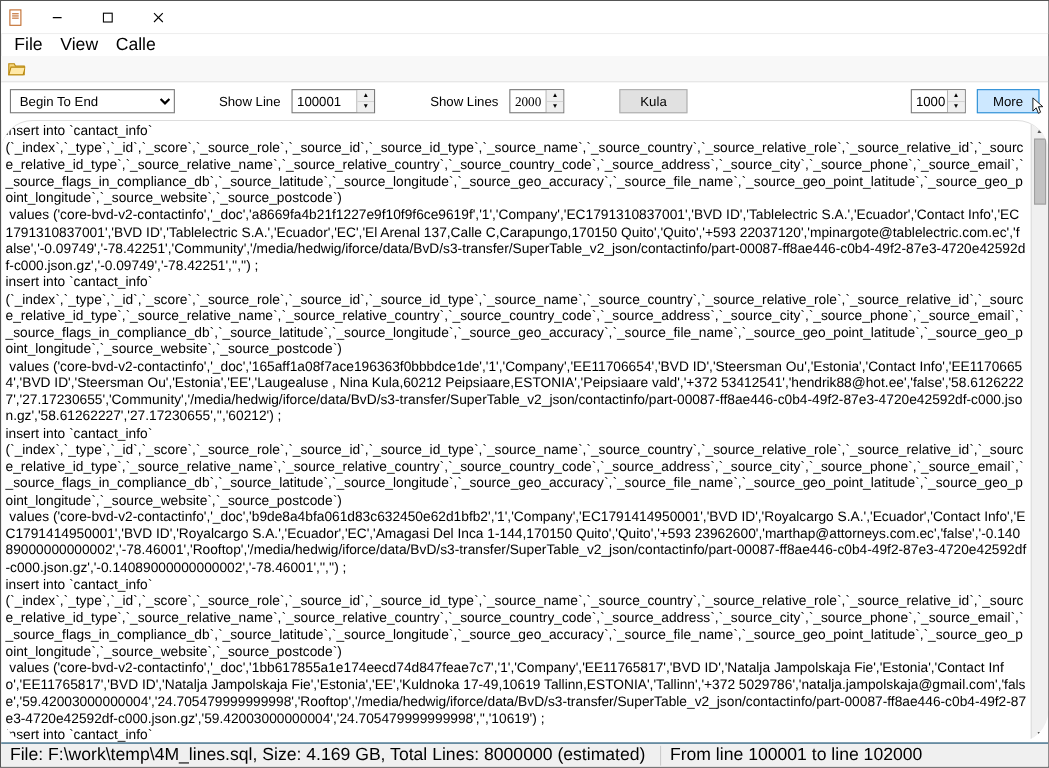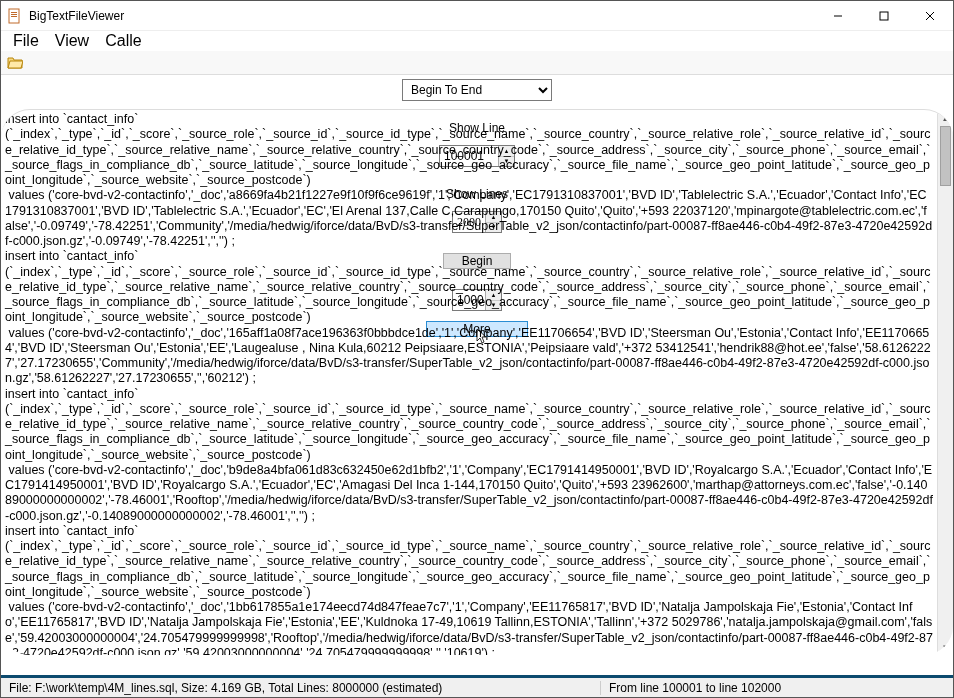--- a/index.html
+++ b/index.html
@@ -58,21 +58,20 @@
   }
   .iconbar .folder-icon { width: 16px; height: 16px; display:inline-flex; }
   
   .controls {
     height: 34px;
     display: flex;
     align-items: center;
     gap: 10px;
     padding: 4px 8px;
     background: #fff;
-    flex-direction: column;
   }
   .controls select, .controls input[type=text] {
     font: inherit;
     padding: 2px 4px;
     border: 1px solid #7a7a7a;
     background: #fff;
     height: 22px;
   }
   .controls select { width: 150px; }
   .num-wrap { position: relative; display: inline-flex; }
@@ -91,21 +90,21 @@
   .btn {
     font: inherit;
     height: 22px;
     padding: 0 18px;
     background: #e1e1e1;
     border: 1px solid #adadad;
   }
   .btn.more {
     background: #cde8ff;
     border: 1px solid #2a8dd4;
-    padding: 0 36px;
+    padding: 0 14px;
     position: relative;
     text-align: right;
   }
   .spacer { flex: 1; }
   
   .textpane {
     flex: 1;
     position: relative;
     border-top: 1px solid #ddd;
     overflow: hidden;
@@ -131,46 +130,44 @@
     font-size: 8px; color:#555;
   }
   .scrollbar .track { flex:1; position:relative; width:100%; }
   .scrollbar .thumb {
     position:absolute; left:2px; right:2px; top:0; height:60px;
     background:#c2c2c2; border:1px solid #a0a0a0;
   }
   
   .statusbar {
     height: 22px;
-    border-top: 3px solid #0c4a6e;
+    border-top: 1px solid #0c4a6e;
     background: #f0f0f0;
     display: flex;
     align-items: center;
-    font-size: 12px;
-    margin-top: 20px;
+    font-size: 16px;
   }
   .statusbar .cell { padding: 0 8px; }
   .statusbar .cell.left { flex: 0 0 600px; border-right: 1px solid #ccc; }
   .cursor-ptr {
     position:absolute; width:16px; height:16px; pointer-events:none;
   }
 </style>
 </head>
 <body>
 
 <div class="titlebar">
   <span class="app-icon">
     <svg viewBox="0 0 16 16">
         <rect x="2" y="1" width="10" height="14" fill="#fff" stroke="#c06a2b"></rect>
         <rect x="4" y="4" width="6" height="1" fill="#c06a2b"></rect>
         <rect x="4" y="6" width="6" height="1" fill="#c06a2b"></rect>
         <rect x="4" y="8" width="6" height="1" fill="#c06a2b"></rect>
       </svg>
   </span>
-  <span class="title">BigTextFileViewer</span>
   <div class="win-btns">
     <div class="win-btn">
       <svg width="10" height="10" viewBox="0 0 10 10">
           <line x1="1" y1="5" x2="9" y2="5" stroke="#000" stroke-width="1"></line>
         </svg>
     </div>
     <div class="win-btn">
       <svg width="10" height="10" viewBox="0 0 10 10">
           <rect x="1" y="1" width="8" height="8" fill="none" stroke="#000" stroke-width="1"></rect>
         </svg>
@@ -215,21 +212,21 @@
   <span style="width:30px"></span>
   <label>Show Lines</label>
   <div class="num-wrap">
     <input type="text" style="width: 50px; font-family: Liberation Serif, serif;" value="2000">
     <div class="spin">
         <div>▲</div>
         <div>▼</div>
       </div>
   </div>
   <span style="width:30px"></span>
-  <button class="btn">Begin</button>
+  <button class="btn">Kula</button>
   <span class="spacer"></span>
   <div class="num-wrap">
     <input type="text" style="width: 50px;" value="1000">
     <div class="spin">
         <div>▲</div>
         <div>▼</div>
       </div>
   </div>
   <button class="btn more">
     <span>More</span>

